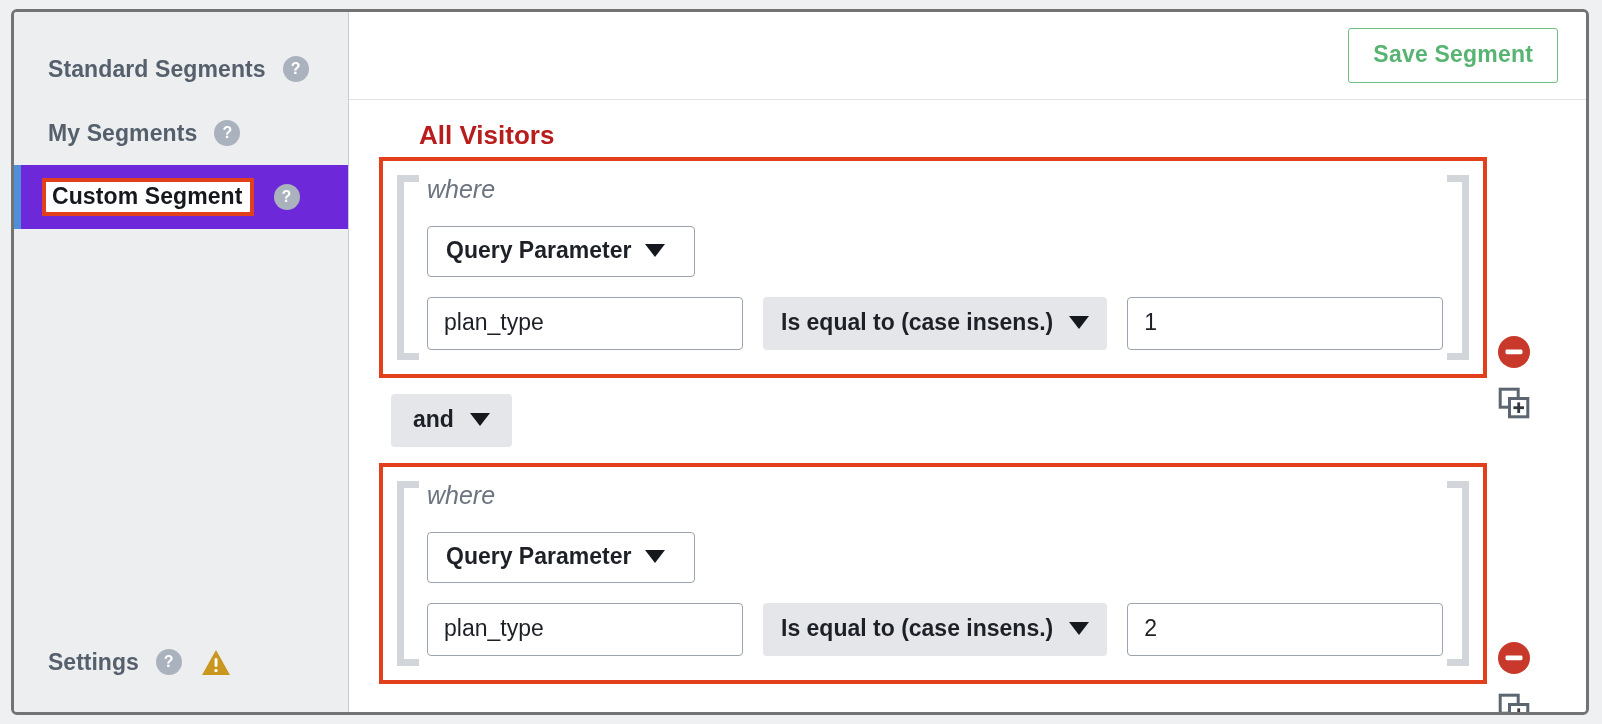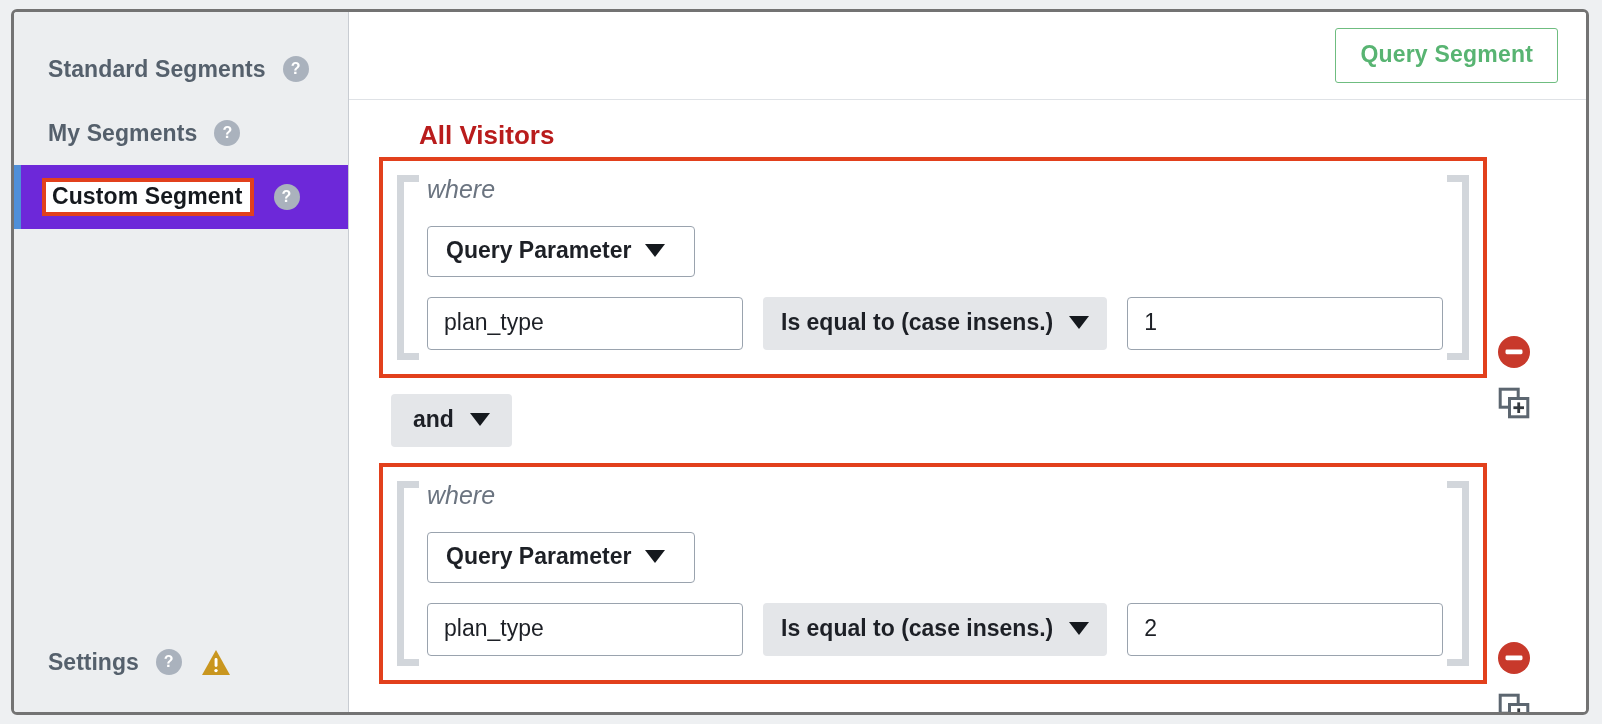--- a/index.html
+++ b/index.html
@@ -335,21 +335,21 @@
             <rect x="13.6" y="9" width="2.9" height="9" rx="1.4" fill="#ffffff"></rect>
             <circle cx="15" cy="21.6" r="1.7" fill="#ffffff"></circle>
           </svg>
         </span>
       </div>
     </div>
 
     <div class="main">
 
       <div class="main-header">
-        <button class="save-btn">Query Segment</button>
+        <button class="save-btn">Save Segment</button>
       </div>
 
       <div class="main-body">
 
         <div class="visitors-title">All Visitors</div>
 
         <div class="group-wrap">
           <div class="group-highlight">
             <div class="group-inner">
 

